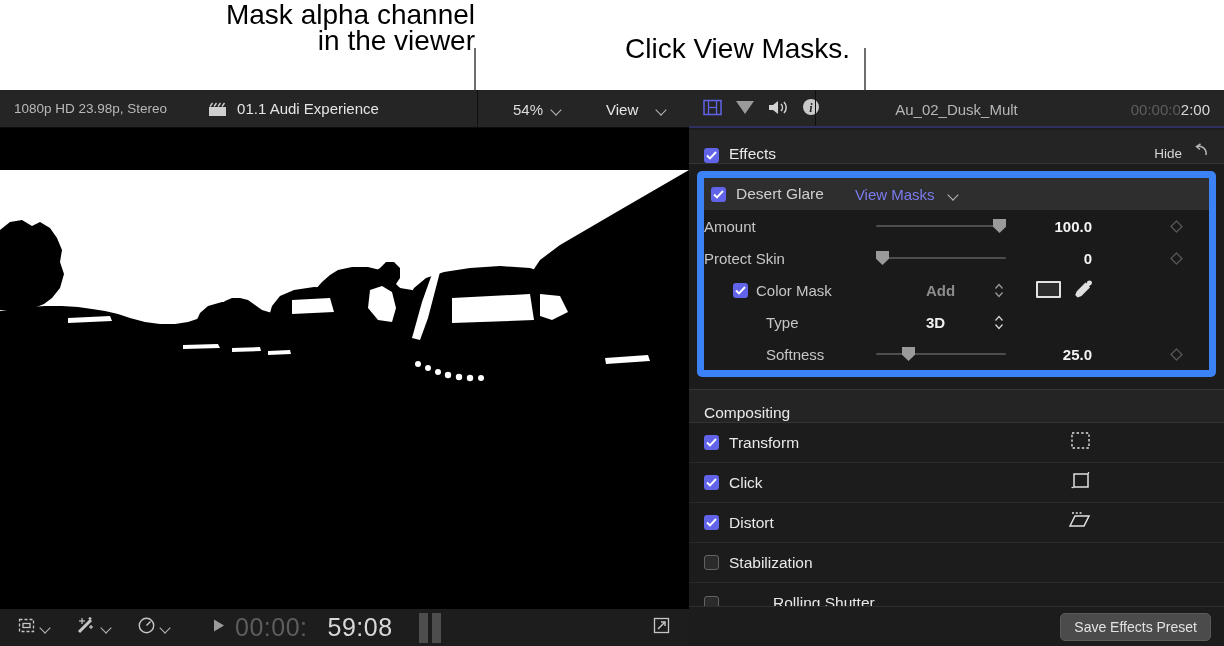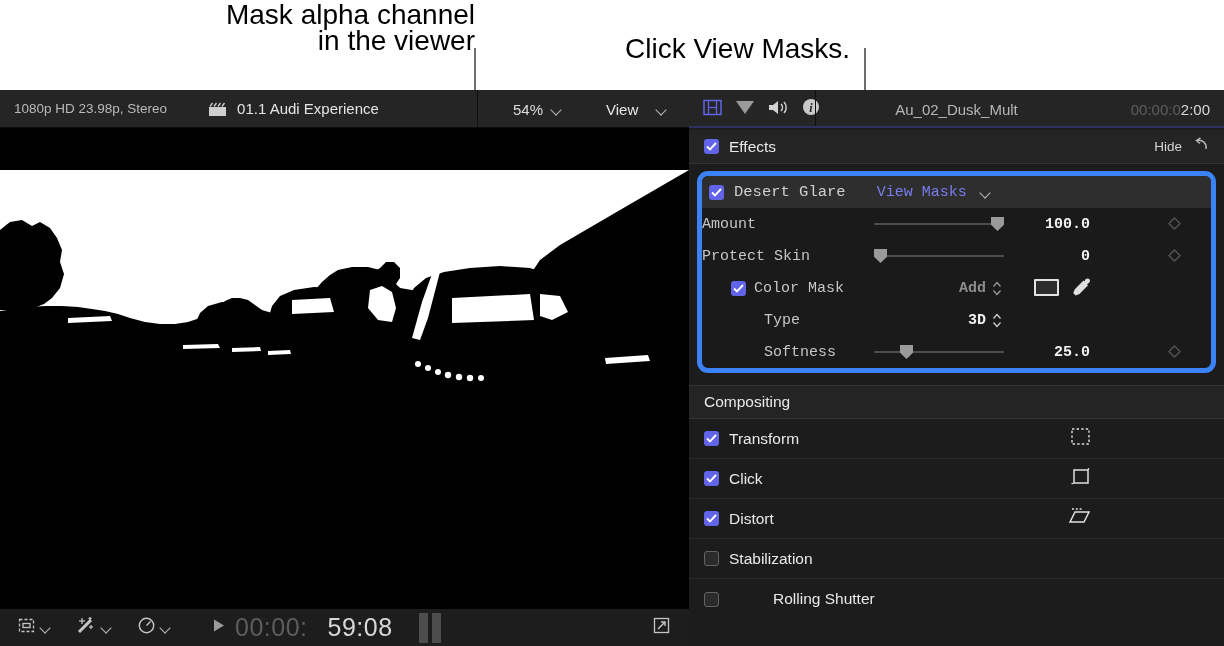--- a/index.html
+++ b/index.html
@@ -141,21 +141,21 @@
     display: flex; align-items: center; font-size: 15px;
   }
 
   #insp-body {
     position: absolute; left: 0; top: 40px;
     width: 535px; height: 476px;
     background: #1c1c1c;
   }
 
   .sec-header {
-    height: 34px; display: flex; align-items: center;
+    height: 34px; display: flex; align-items: flex-end;
     padding: 0 14px 0 15px;
     background: #242424;
     border-top: 1px solid #343434;
     border-bottom: 1px solid #343434;
   }
   .sec-title { color: #e9e9e9; font-size: 15.5px; margin-left: 10px; }
   .sec-right { margin-left: auto; display: flex; align-items: center; gap: 10px; }
   .hide-label { color: #d6d6d6; font-size: 13.5px; }
 
   .cb {
@@ -163,25 +163,24 @@
     display: inline-flex; align-items: center; justify-content: center;
     flex: 0 0 auto;
   }
   .cb.on { background: #6163e8; }
   .cb.off { background: #2b2b2b; border: 1px solid #636363; }
   .cb.on svg { display: block; }
 
   
   .effect-block {
     margin: 7px 8px 0 8px;
-    border: 5px solid #3b82f6;
-    border-radius: 11px;
+    border: 7px solid #3b82f6;
+    border-radius: 5px;
     overflow: hidden;
     background: #1a1a1a;
-    font-family: Liberation Mono, monospace;
   }
   .effect-head {
     height: 32px; display: flex; align-items: center;
     padding-left: 7px;
     background: #2e2e2e;
   }
   .effect-name { color: #cfcfcf; font-size: 15.5px; margin-left: 10px; }
   .view-masks {
     color: #7b7cf0; font-size: 15px; margin-left: 31px;
   }
@@ -210,21 +209,21 @@
   }
   .p-value {
     position: absolute; left: 310px; width: 78px;
     text-align: right; color: #f2f2f2;
     font-size: 15px; font-weight: bold;
   }
   .kf-diamond { position: absolute; left: 466px; top: 9px; }
 
   .popup-val {
     position: absolute; left: 222px; width: 62px;
-    text-align: right; color: #f0f0f0; font-size: 15px; font-weight: bold;
+    color: #f0f0f0; font-size: 15px; font-weight: bold;
   }
   .popup-val.dim { color: #8c8c8c; }
   .stepper { position: absolute; left: 290px; top: 9px; }
   .swatch {
     position: absolute; left: 332px; top: 7px;
     width: 25px; height: 17px;
     background: #2d2d2d; border: 2px solid #e3e3e3; border-radius: 1px;
   }
   .dropper { position: absolute; left: 368px; top: 5px; }
 
@@ -666,15 +665,18 @@
         <div class="list-row-wrap">
           <div class="list-row" style="border-bottom:none;gap:44px;">
             <span class="cb off">
               
             </span>
             <span class="lbl">Rolling Shutter</span>
           </div>
         </div>
       </div>
 
+      <div id="insp-footer">
+        <button class="save-btn">Save Effects Preset</button>
+      </div>
     </div>
   </div>
 </div>
 
 </body></html>

